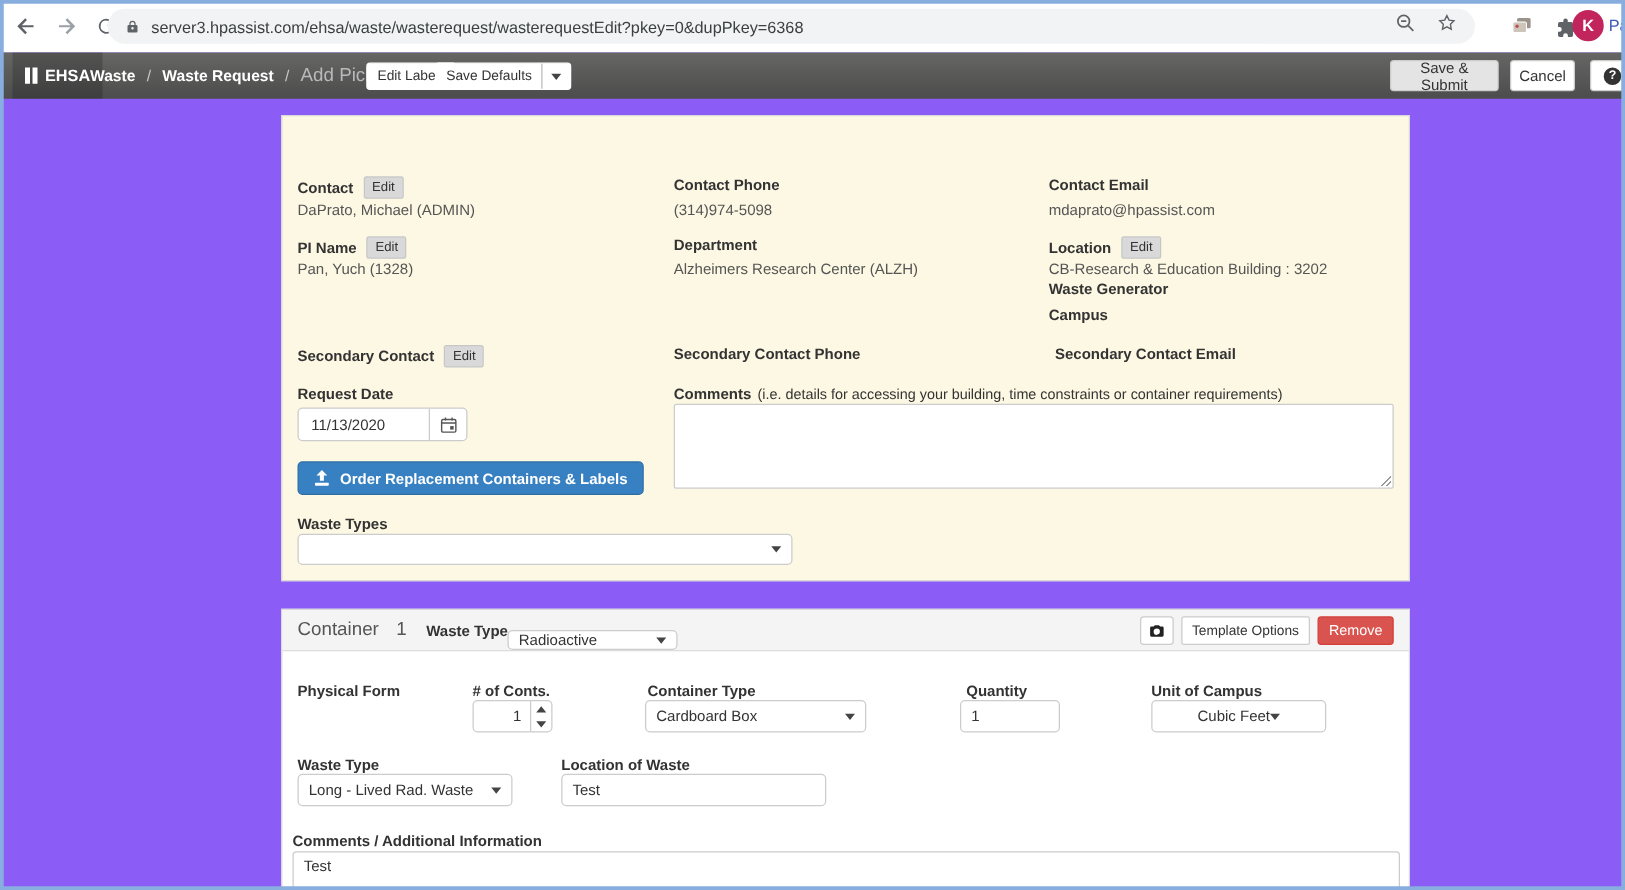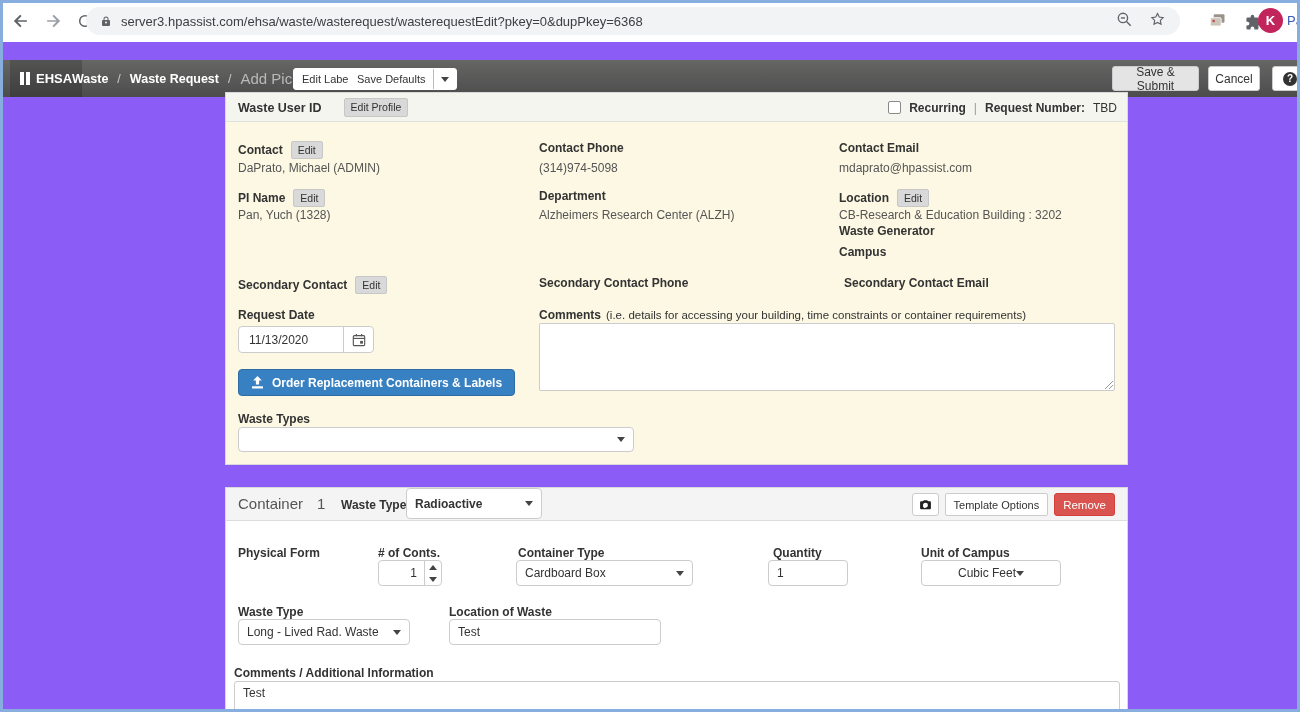--- a/index.html
+++ b/index.html
@@ -16,21 +16,21 @@
   .url-pill { position:absolute; left:86px; top:7px; width:1094px; height:28px; background:#f1f3f4; border-radius:14px; display:flex; align-items:center; padding:0 14px; }
   .lock { color:#5f6368; display:flex; margin-right:9px; }
   .url-text { font-size:13px; color:#3c4043; white-space:nowrap; }
   .pill-right { margin-left:auto; display:flex; align-items:center; gap:16px; color:#5f6368; }
   .media-ico { position:absolute; left:1206px; top:10px; }
   .puzzle-ico { position:absolute; left:1242px; top:11px; color:#5f6368; }
   .avatar { position:absolute; left:1258px; top:8px; width:25px; height:25px; border-radius:50%; background:#c2255c; color:#fff; font-size:13px; font-weight:bold; display:flex; align-items:center; justify-content:center; }
   .profile-name { position:absolute; left:1287px; top:13px; font-size:13px; color:#3b5bb5; white-space:nowrap; }
 
   
-  .navbar { position:absolute; left:0; top:60px; width:1300px; height:37px; background:linear-gradient(#666665,#4c4c4c); }
+  .navbar { position:absolute; left:0; top:42px; width:1300px; height:37px; background:linear-gradient(#666665,#4c4c4c); }
   .brand { position:absolute; left:10px; top:0; height:37px; background:rgba(0,0,0,.18); display:flex; align-items:center; gap:6px; padding:0 10px; color:#fff; font-size:13px; font-weight:bold; }
   .grid-ico { display:flex; gap:2px; }
   .grid-ico i { display:block; width:4px; height:13px; background:#fff; }
   .crumbs { position:absolute; left:72px; top:0; height:37px; display:flex; align-items:center; gap:9px; }
   .crumb { color:#fff; font-size:12.5px; font-weight:bold; }
   .crumb-sep { color:#c9c9c9; font-size:12.5px; }
   .crumb-current { color:#b9b9b9; font-size:15px; font-weight:normal; }
   .nb-btn { position:absolute; top:8px; height:22px; background:#fff; border:1px solid #fff; border-radius:3px; color:#333; font-size:11px; display:flex; align-items:center; padding:0 8px; }
   .btn-edit-labels { left:293px; }
   .btn-save-defaults { left:348px; padding:0; }
@@ -68,21 +68,21 @@
   .ta { position:absolute; border:1px solid #ccc; border-radius:2px; background:#fff; font-family:"Liberation Sans",sans-serif; font-size:12px; color:#333; padding:4px 8px; resize:none; }
   .cm-ta { left:313px; top:230px; width:576px; height:68px; }
   .resize-h { position:absolute; left:877px; top:286px; width:10px; height:10px; background:repeating-linear-gradient(135deg, transparent 0 2px, #9a9a9a 2px 3px); clip-path:polygon(100% 0, 100% 100%, 0 100%); }
   .order-btn { position:absolute; left:12px; top:276px; height:27px; background:#3780c2; border:1px solid #2e6da4; border-radius:4px; color:#fff; font-size:12px; font-weight:bold; display:flex; align-items:center; gap:8px; padding:0 12px; }
 
   
   .container-panel { top:487px; height:230px; background:#fff; }
   .p2-header { height:33px; background:#f4f4f4; border-bottom:1px solid #ddd; }
   .p2-title { position:absolute; left:12px; top:7px; font-size:15px; color:#555; display:flex; gap:14px; }
   .p2-wt-label { position:absolute; left:115px; top:10px; }
-  .p2-wt-sel { position:absolute; left:180px; top:0; width:136px; height:31px;font-weight:bold; }
+  .p2-wt-sel { position:absolute; left:180px; top:16px; width:136px; height:16px; }
   .p2-actions { position:absolute; right:12px; top:5px; display:flex; align-items:center; gap:6px; }
   .ico-btn { height:23px; width:27px; background:#fff; border:1px solid #ccc; border-radius:3px; display:flex; align-items:center; justify-content:center; color:#222; }
   .btn-template { height:23px; background:#fff; border:1px solid #ccc; border-radius:2px; font-size:11px; color:#333; display:flex; align-items:center; padding:0 8px; }
   .btn-remove { height:23px; background:#d9534f; border:1px solid #d43f3a; border-radius:3px; font-size:11.5px; color:#fff; display:flex; align-items:center; padding:0 8px; }
   .nc-wrap { position:absolute; left:152px; top:72px; width:64px; height:26px; background:#fff; border:1px solid #ccc; border-radius:4px; display:flex; }
   .nc-val { flex:1; display:flex; align-items:center; justify-content:flex-end; padding-right:7px; font-size:12px; color:#333; }
   .spin { width:17px; border-left:1px solid #ccc; display:flex; flex-direction:column; }
   .spin span { flex:1; display:flex; align-items:center; justify-content:center; }
   .tri-up { width:0; height:0; border-left:4px solid transparent; border-right:4px solid transparent; border-bottom:5px solid #444; }
   .tri-dn { width:0; height:0; border-left:4px solid transparent; border-right:4px solid transparent; border-top:5px solid #444; }
@@ -171,33 +171,20 @@
     </div>
     <button class="nb-btn2 btn-save-submit">Save &amp; Submit</button>
     <button class="nb-btn2 btn-cancel">Cancel</button>
     <button class="nb-btn2 btn-help">
       <span class="qcircle">?</span>
 
     </button>
   </div>
 
   <section class="panel request-panel">
-    <div class="p-header p1-header">
-      <div class="h-flex" style="left:12px; top:0; height:29px;">
-        <span class="lbl" style="font-size:12.5px;">Waste User ID</span>
-        <button class="btn-edit" style="margin-left:14px;">Edit Profile</button>
-      </div>
-      <div class="recurring-cluster">
-        <span class="checkbox"></span>
-        <span class="lbl">Recurring</span>
-        <span class="pipe">|</span>
-        <span class="lbl">Request Number:</span>
-        <span class="val" style="color:#333;">TBD</span>
-      </div>
-    </div>
 
     <div class="h-flex" style="left:12px; top:48px;">
       <span class="lbl">Contact</span>
       <button class="btn-edit">Edit</button>
     </div>
     <span class="abs val" style="left:12px; top:68px;">DaPrato, Michael (ADMIN)</span>
     <span class="abs lbl" style="left:313px; top:48px;">Contact Phone</span>
     <span class="abs val" style="left:313px; top:68px;">(314)974-5098</span>
     <span class="abs lbl" style="left:613px; top:48px;">Contact Email</span>
     <span class="abs val" style="left:613px; top:68px;">mdaprato@hpassist.com</span>

